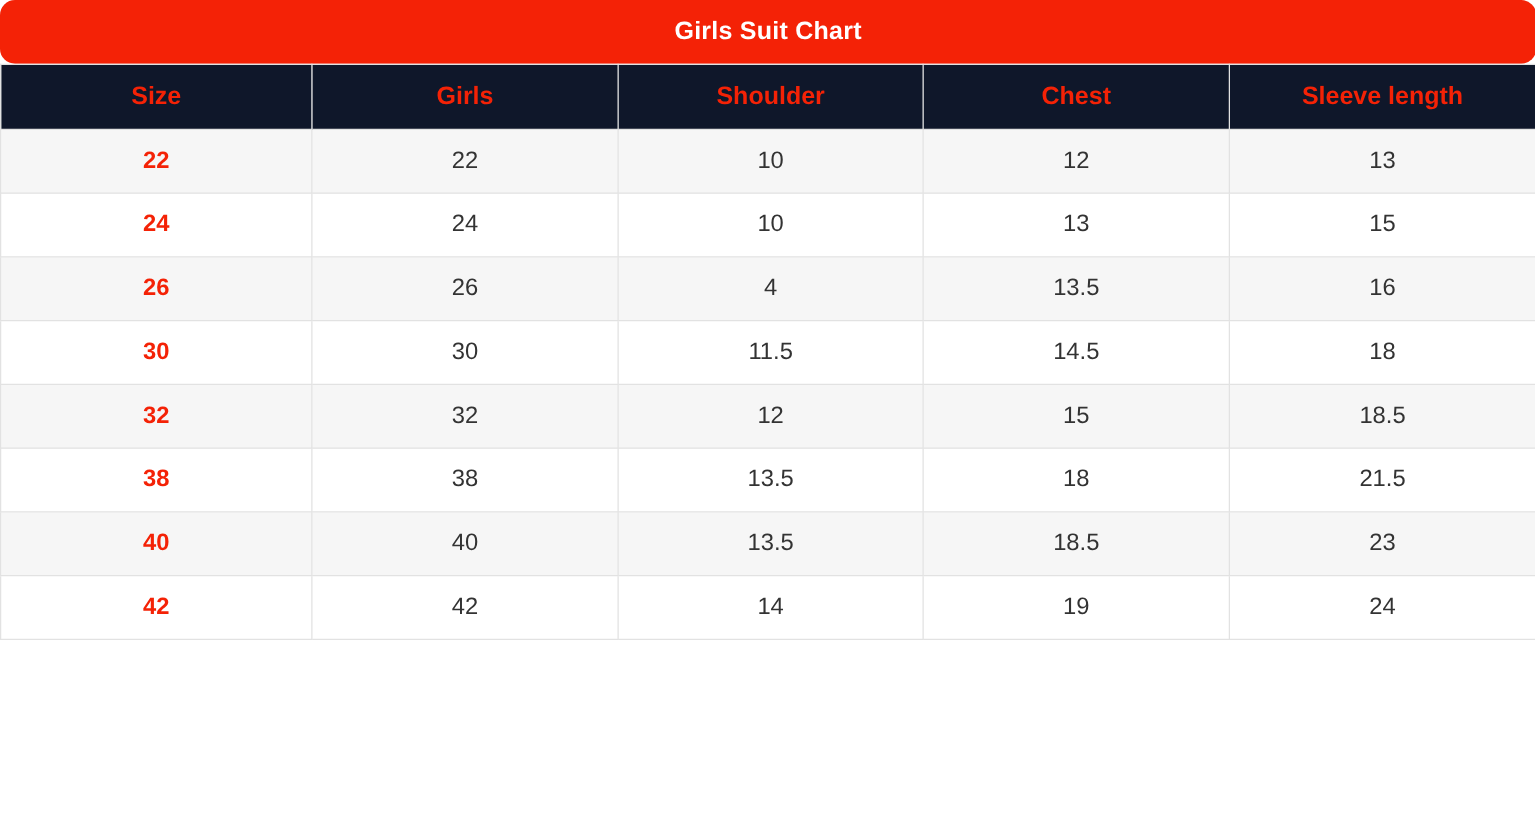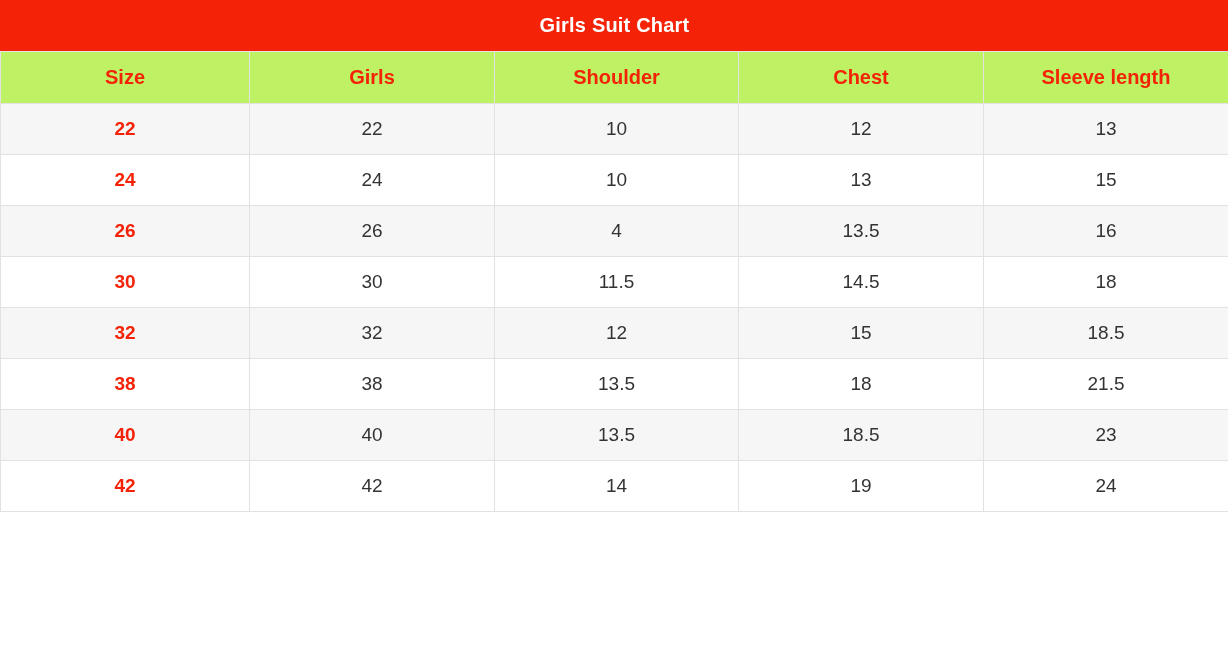--- a/index.html
+++ b/index.html
@@ -25,36 +25,37 @@
   table.size-chart caption {
     background: #f42206;
     color: #ffffff;
     font-size: 20px;
     font-weight: bold;
     height: 51px;
     line-height: 51px;
     text-align: center;
     caption-side: top;
     letter-spacing: 0.2px;
+    border-radius: 12px;
   }
   table.size-chart th,
   table.size-chart td {
     border: 1px solid #e2e2e2;
     text-align: center;
     font-size: 19px;
     color: #333333;
     height: 50px;
     padding: 0;
   }
   table.size-chart thead th {
     color: #f42206;
     font-weight: bold;
     font-size: 20px;
     height: 51px;
-    background: #bef264;
+    background: #0f172a;
     margin-top: 40px;
   }
   table.size-chart tbody tr:nth-child(odd) td {
     background: #f6f6f6;
   }
   table.size-chart tbody tr:nth-child(even) td {
     background: #ffffff;
   }
   table.size-chart tbody td.size-cell {
     color: #f42206;

